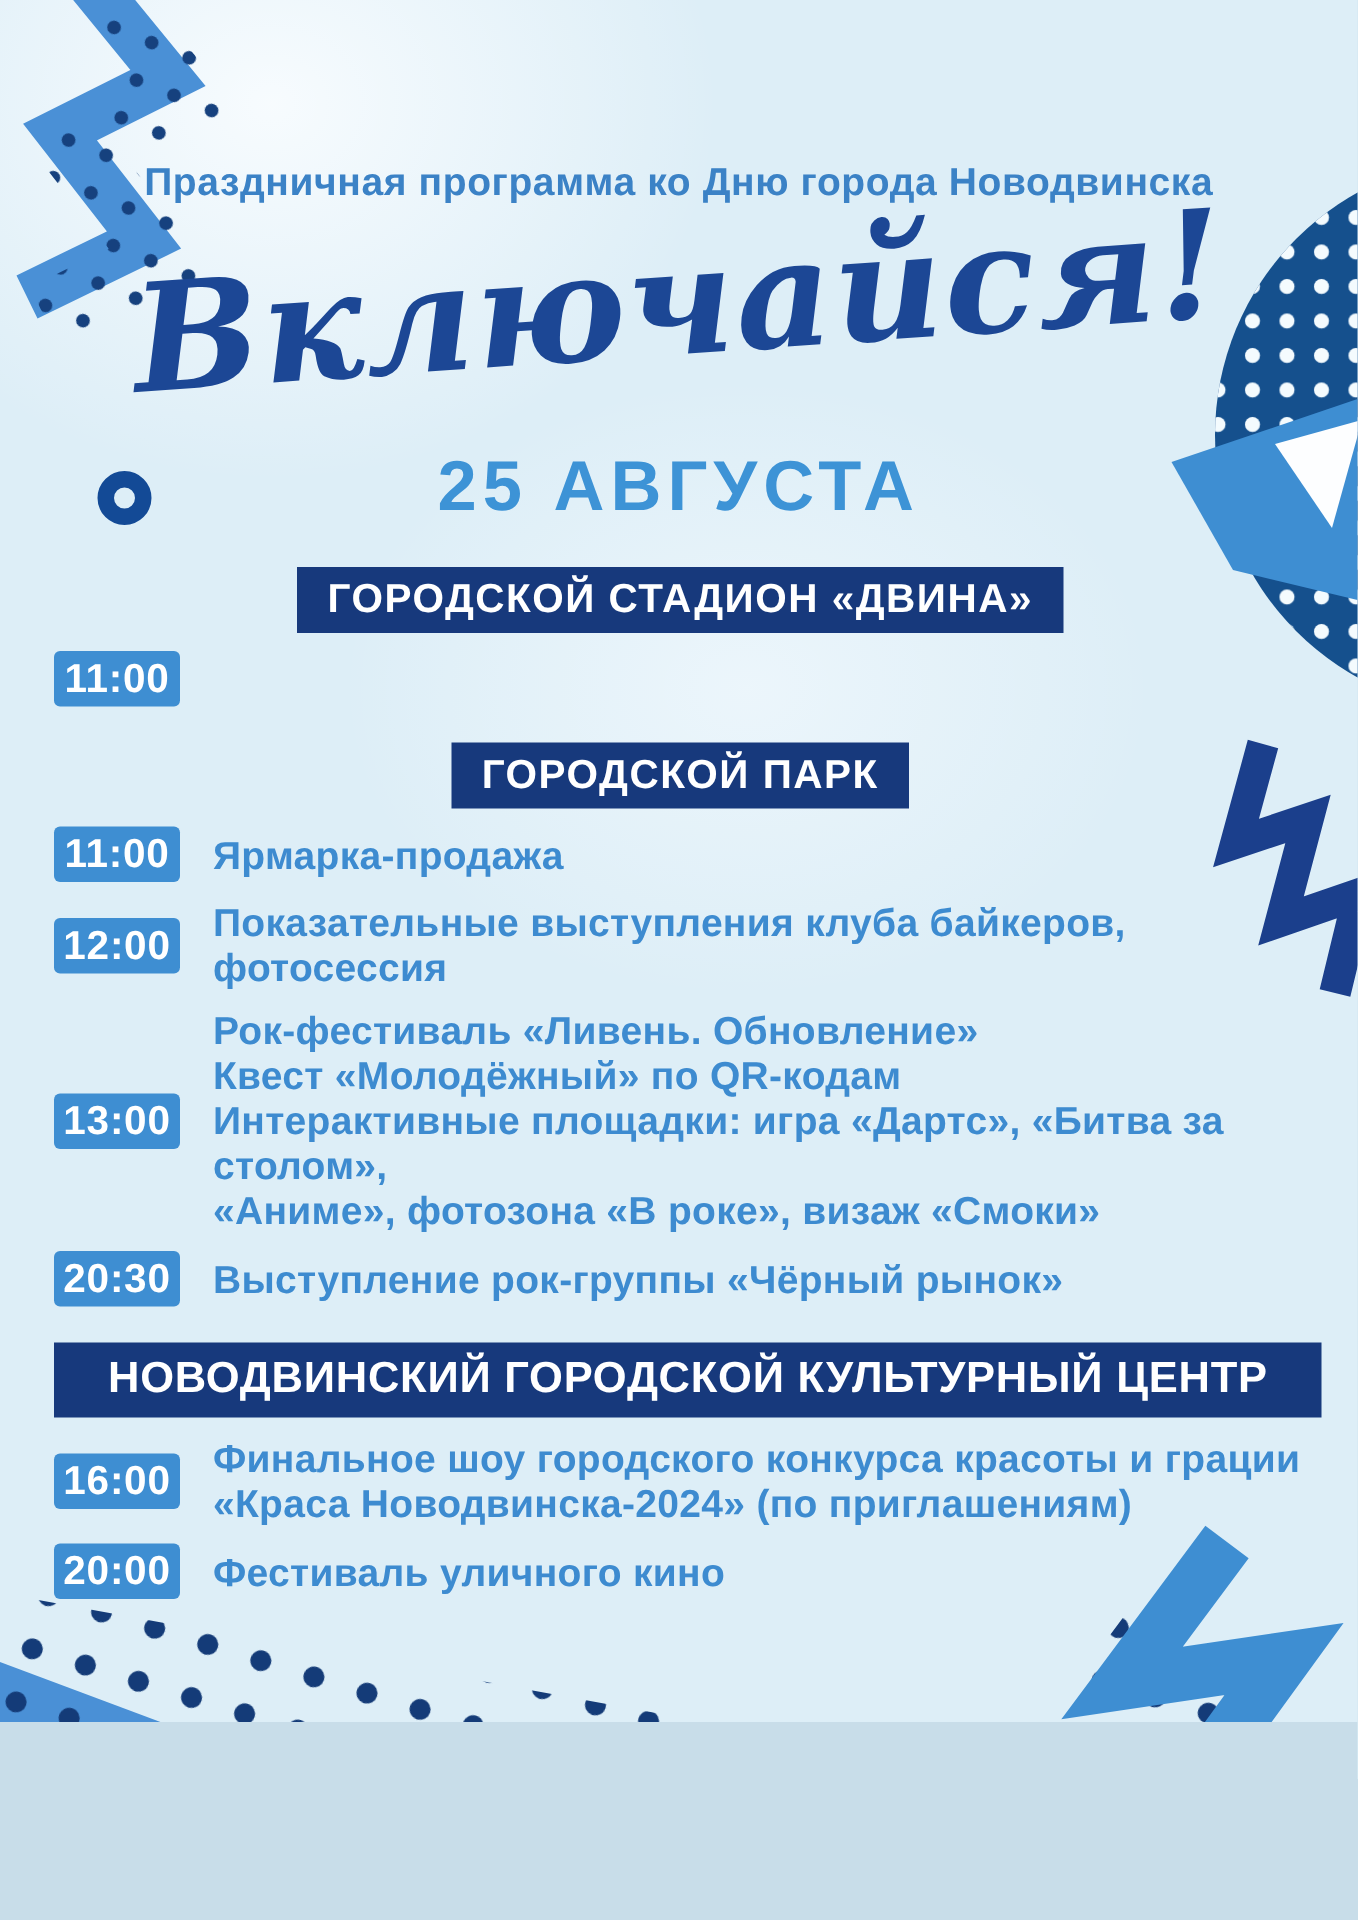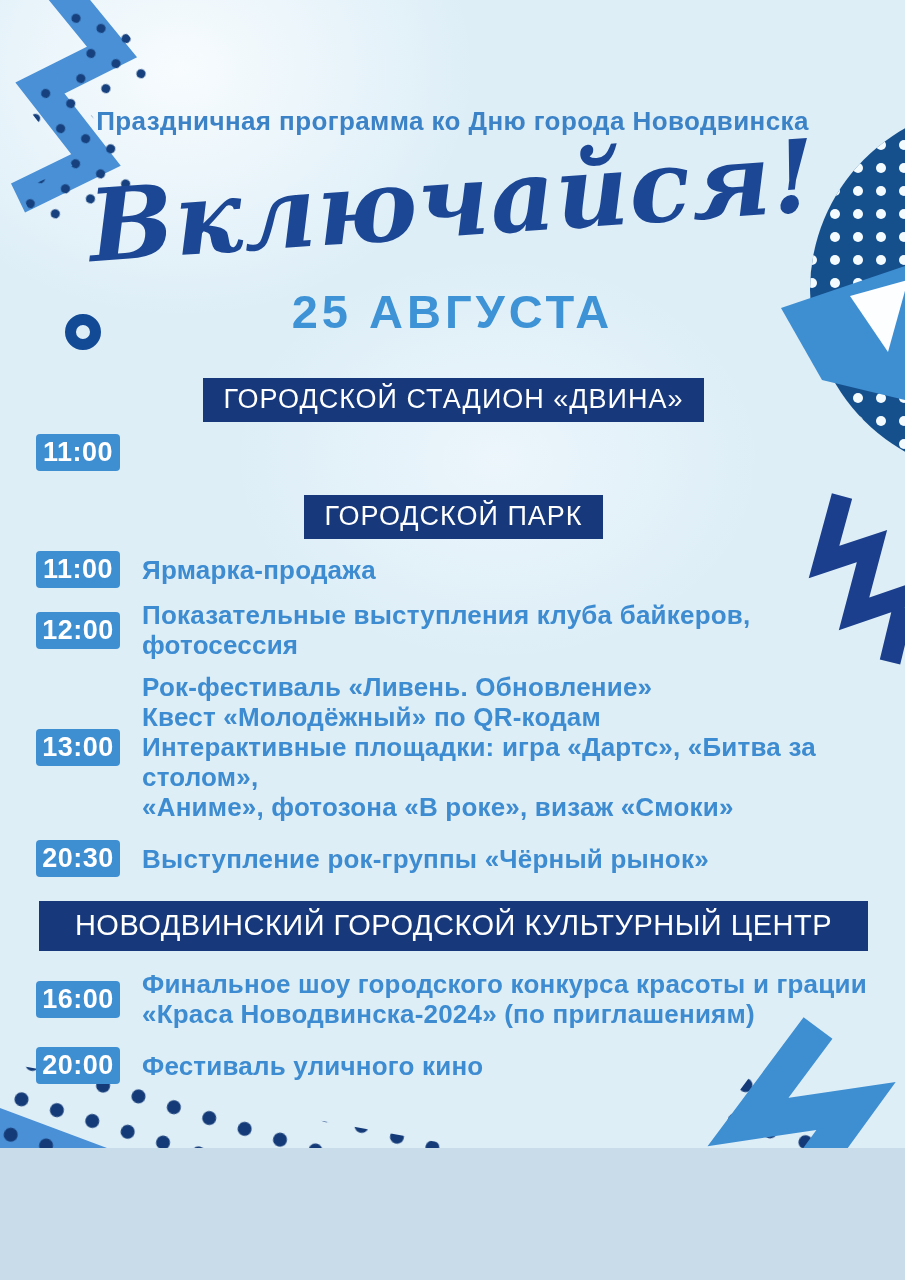--- a/index.html
+++ b/index.html
@@ -18,34 +18,34 @@
     position:absolute;top:106px;left:0;width:100%;text-align:center;
     font-size:26px;font-weight:bold;letter-spacing:.4px;color:#3b82c6;
   }
   .title{
     position:absolute;top:146px;left:0;width:100%;text-align:center;
     font-family:"DejaVu Serif",serif;font-style:italic;font-weight:bold;
     font-size:100px;line-height:1.1;color:#1c4795;
     transform:rotate(-4deg);letter-spacing:1px;
   }
   .date{
-    position:absolute;top:284px;left:0;width:100%;text-align:center;
+    position:absolute;top:296px;left:0;width:100%;text-align:center;
     font-size:47px;font-weight:800;letter-spacing:4px;color:#3d93d6;
   }
   .schedule{position:absolute;top:378px;left:36px;width:835px;}
   .banner-wrap{text-align:center;margin-top:24px;}
   .banner-wrap:first-child{margin-top:0;}
   .banner{
     display:inline-block;background:#17397c;color:#ffffff;
-    font-weight:normal;font-size:27px;letter-spacing:1px;
+    font-weight:bold;font-size:27px;letter-spacing:1px;
     padding:6px 20px 7px;white-space:nowrap;
   }
   .banner.big{font-size:29px;letter-spacing:.5px;padding:8px 36px 9px;}
   .event{display:flex;align-items:center;margin-top:12px;}
-  .event.gap-lg{margin-top:18px;}
+  .event.gap-lg{}
   .time{
     flex:0 0 auto;display:inline-flex;align-items:center;justify-content:center;
     min-width:84px;height:37px;box-sizing:border-box;padding:0 6px;
     background:#3e8ed2;color:#ffffff;font-size:27px;font-weight:bold;
     border-radius:4px;letter-spacing:.5px;
   }
   .lines{margin-left:22px;}
   .line{
     font-size:26px;font-weight:bold;color:#3d8bd0;
     line-height:30px;letter-spacing:.2px;

